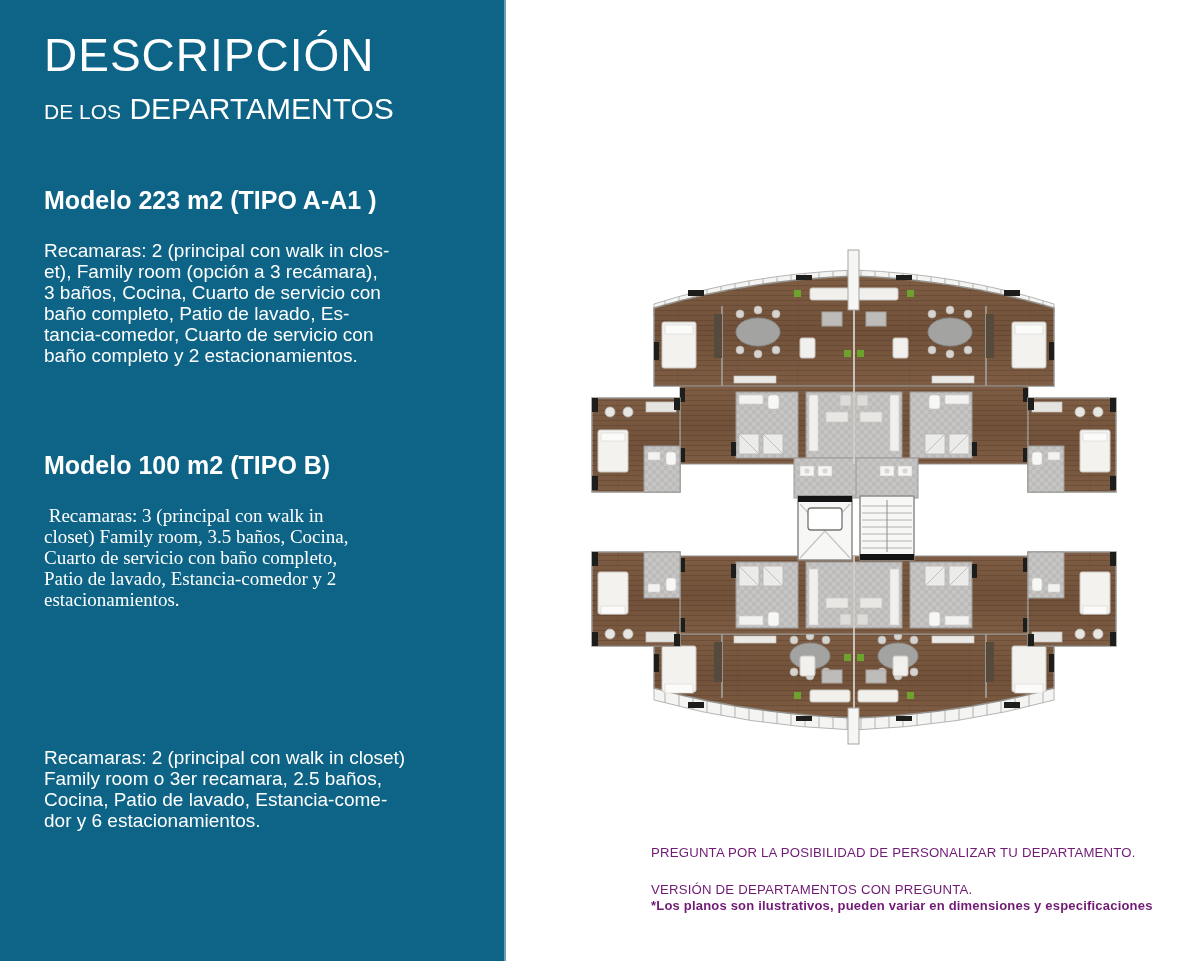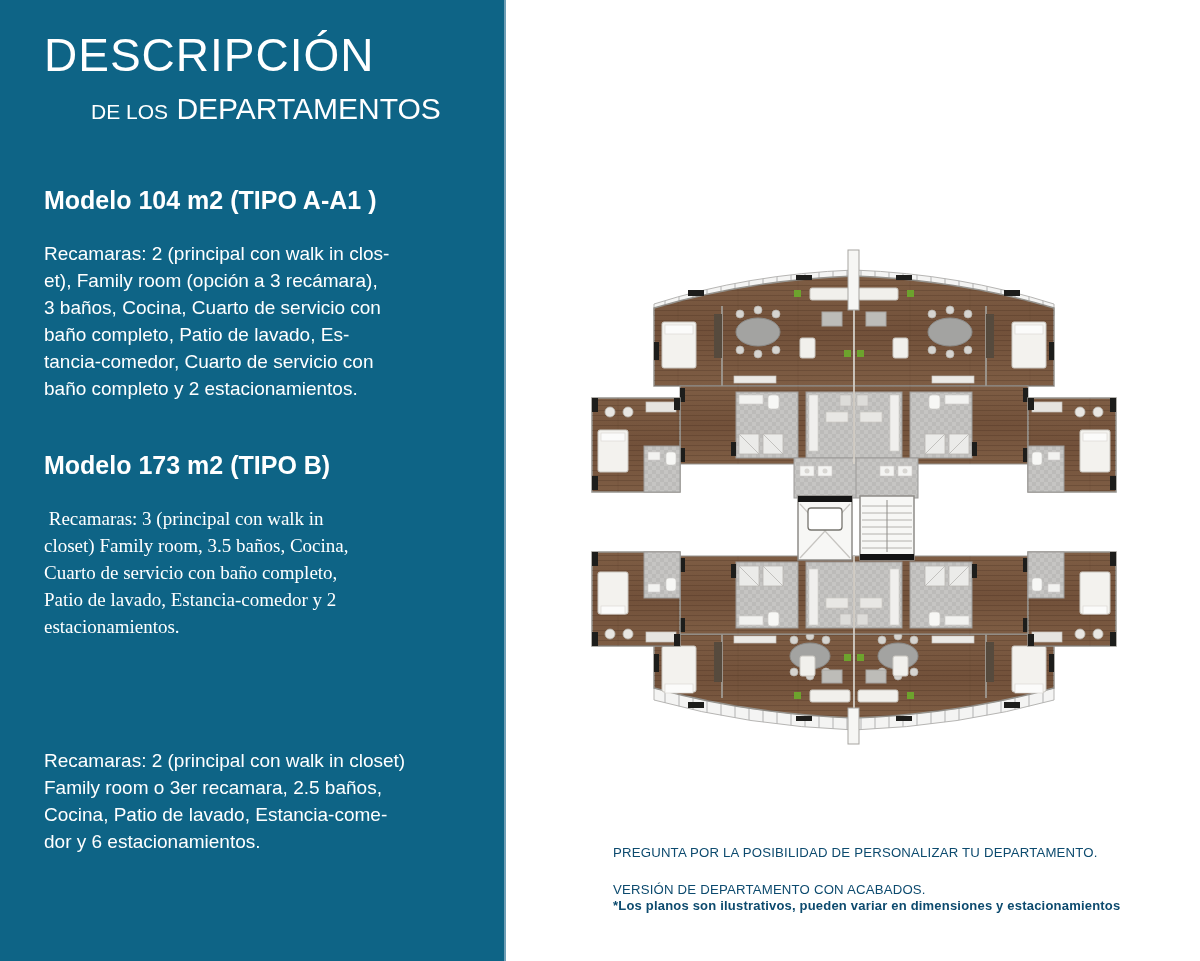--- a/index.html
+++ b/index.html
@@ -7,55 +7,55 @@
     position:relative;width:1200px;height:961px;background:#ffffff;overflow:hidden;
     font-family:"Liberation Sans",sans-serif;
   }
   
   #sidebar{
     position:absolute;left:0;top:0;width:504px;height:961px;
     background:#0E6486;border-right:2px solid #6E9EB5;
   }
   .sb-abs{position:absolute;left:44px;width:440px;color:#ffffff;}
   .title-main{top:30px;font-size:46px;line-height:50px;font-weight:300;letter-spacing:1px;}
-  .title-sub{top:92px;font-size:30px;line-height:34px;font-weight:400;margin-left:47px;}
+  .title-sub{top:92px;font-size:30px;line-height:34px;font-weight:400;}
   .title-sub .small{font-size:21px;}
   .model-head{font-weight:bold;font-size:25px;line-height:28px;}
-  .model-body{font-size:19px;line-height:27px;white-space:pre-line;font-weight:400;}
+  .model-body{font-size:19px;line-height:21px;white-space:pre-line;font-weight:400;}
   .mh1{top:186px;} .mp1{top:240px;}
   .mh2{top:451px;} .mp2{top:505px;font-family:Liberation Serif, serif;}
   .mh3{top:693px;} .mp3{top:747px;}
   
   #floorplan-wrap{position:absolute;left:588px;top:246px;width:530px;height:500px;}
-  .foot{position:absolute;left:613px;color:#0c4a6e;letter-spacing:.2px;}
+  .foot{position:absolute;left:651px;color:#701a75;letter-spacing:.2px;}
   .foot1{top:845px;font-size:13.2px;}
   .foot2{top:882px;font-size:13.2px;}
   .foot3{top:898px;font-size:13px;font-weight:bold;}
 </style>
 </head>
 <body>
 
 <div id="page">
 
   <div id="sidebar">
     <div class="sb-abs title-main">DESCRIPCIÓN</div>
     <div class="sb-abs title-sub">
       <span class="small">DE LOS</span>
       <span>DEPARTAMENTOS</span>
     </div>
 
-    <div class="sb-abs model-head mh1">Modelo 104 m2 (TIPO A-A1 )</div>
+    <div class="sb-abs model-head mh1">Modelo 223 m2 (TIPO A-A1 )</div>
     <div class="sb-abs model-body mp1">Recamaras: 2 (principal con walk in clos-
 et), Family room (opción a 3 recámara),
 3 baños, Cocina, Cuarto de servicio con
 baño completo, Patio de lavado, Es-
 tancia-comedor, Cuarto de servicio con
 baño completo y 2 estacionamientos.</div>
 
-    <div class="sb-abs model-head mh2">Modelo 173 m2 (TIPO B)</div>
+    <div class="sb-abs model-head mh2">Modelo 100 m2 (TIPO B)</div>
     <div class="sb-abs model-body mp2">&nbsp;Recamaras: 3 (principal con walk in
 closet) Family room, 3.5 baños, Cocina,
 Cuarto de servicio con baño completo,
 Patio de lavado, Estancia-comedor y 2
 estacionamientos.</div>
 
     <div class="sb-abs model-body mp3">Recamaras: 2 (principal con walk in closet)
 Family room o 3er recamara, 2.5 baños,
 Cocina, Patio de lavado, Estancia-come-
 dor y 6 estacionamientos.</div>
@@ -228,16 +228,16 @@
       </g>
 
       <line x1="266" y1="34" x2="266" y2="218" stroke="#ddd6cd" stroke-width="1.5"></line>
       <line x1="266" y1="310" x2="266" y2="470" stroke="#ddd6cd" stroke-width="1.5"></line>
       <rect x="260" y="4" width="11" height="60" fill="#f6f6f4" stroke="#a7a5a1"></rect>
       <rect x="260" y="462" width="11" height="36" fill="#f6f6f4" stroke="#a7a5a1"></rect>
     </svg>
   </div>
 
   <div class="foot foot1">PREGUNTA POR LA POSIBILIDAD DE PERSONALIZAR TU DEPARTAMENTO.</div>
-  <div class="foot foot2">VERSIÓN DE DEPARTAMENTO CON ACABADOS.</div>
-  <div class="foot foot3">*Los planos son ilustrativos, pueden variar en dimensiones y estacionamientos</div>
+  <div class="foot foot2">VERSIÓN DE DEPARTAMENTOS CON PREGUNTA.</div>
+  <div class="foot foot3">*Los planos son ilustrativos, pueden variar en dimensiones y especificaciones</div>
 
 </div>
 
 </body></html>

